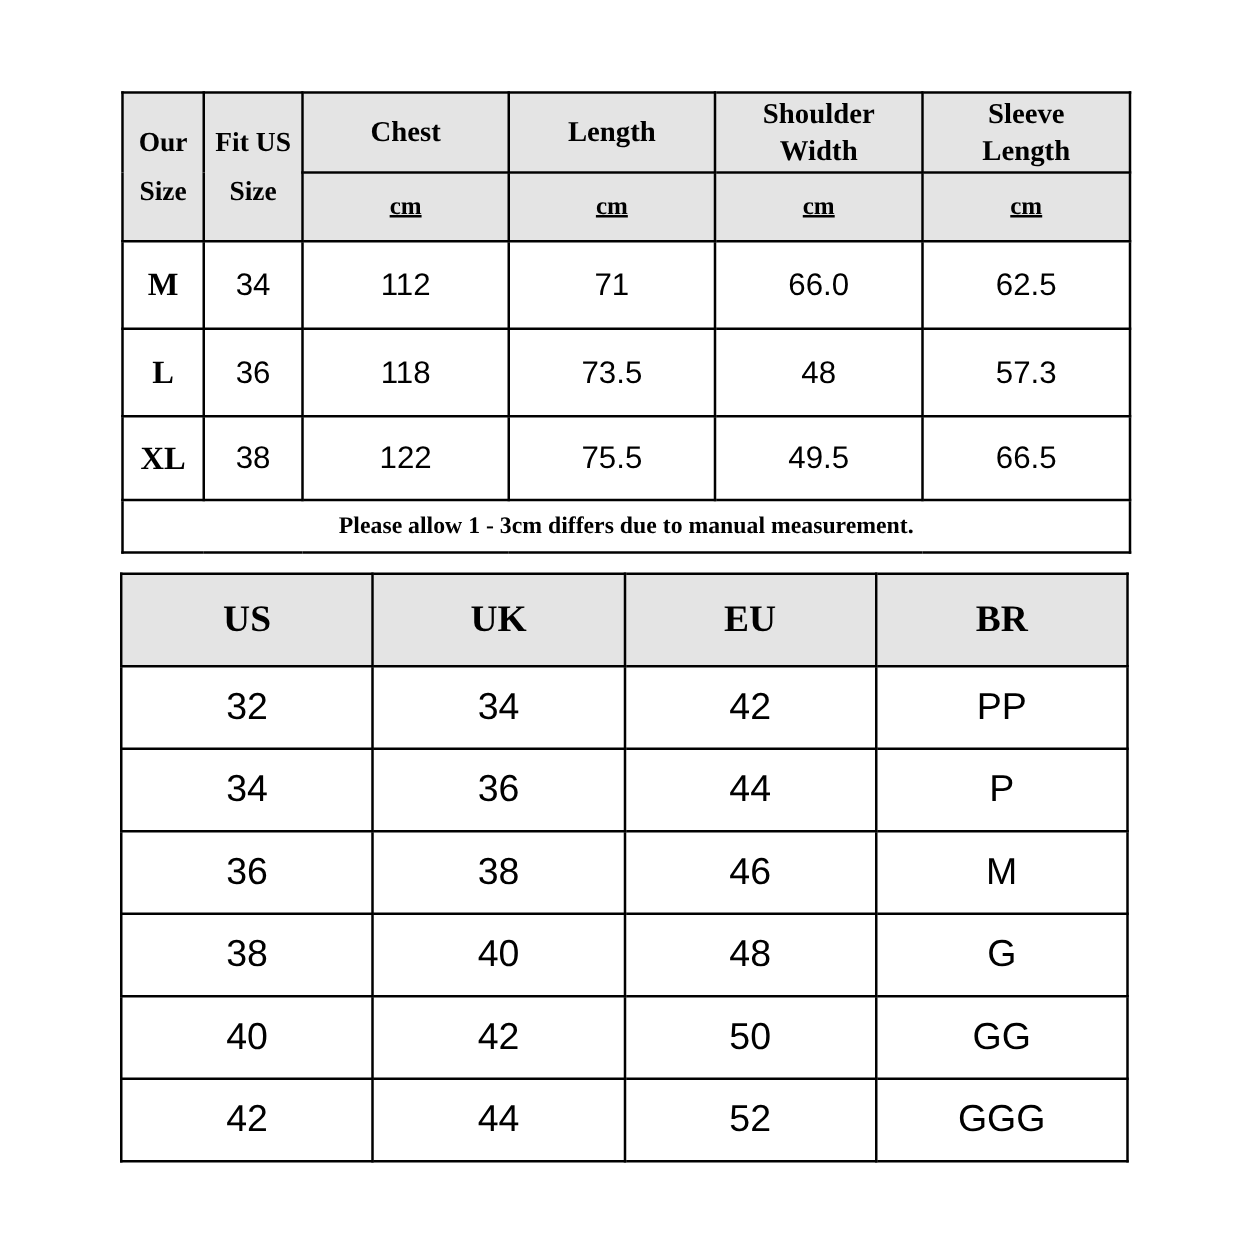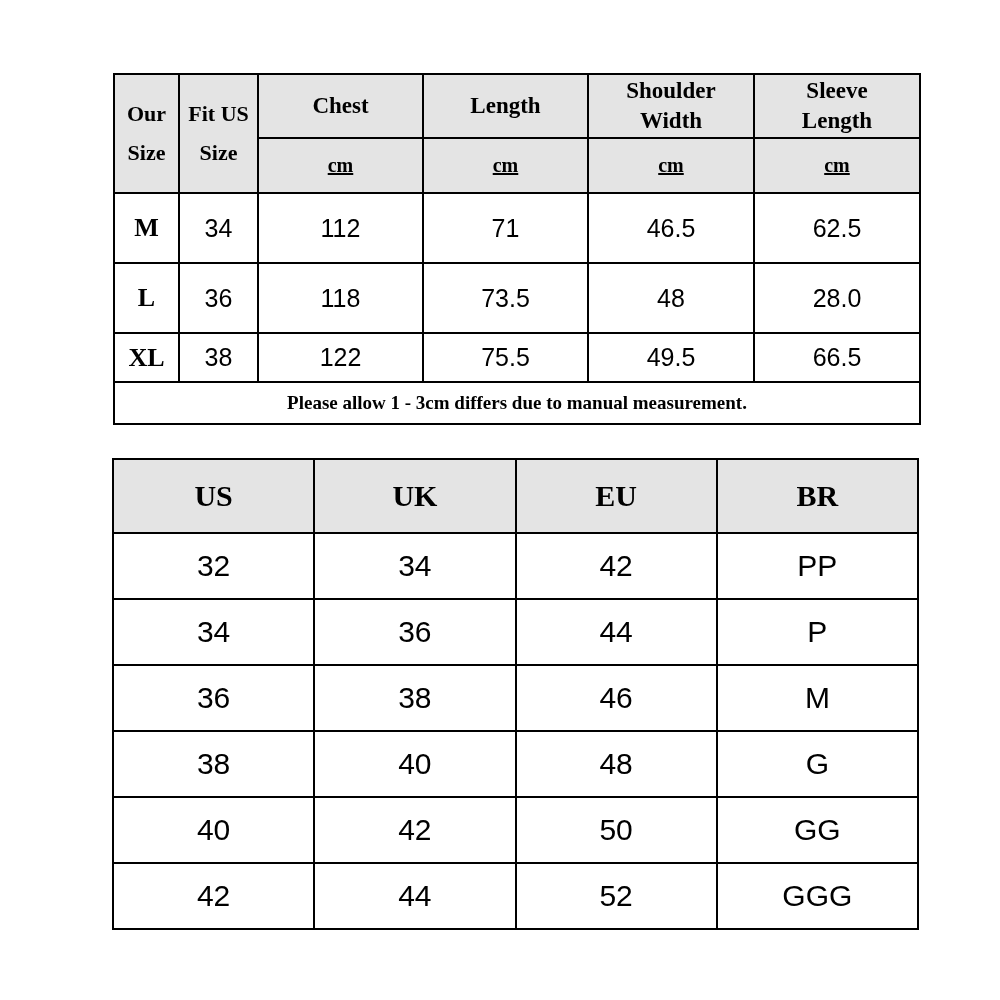--- a/index.html
+++ b/index.html
@@ -15,21 +15,20 @@
     font-family:"Liberation Serif",serif;
     color:var(--text);
   }
   .page{position:relative;width:1000px;height:1000px;overflow:hidden;}
 
   table{
     border-collapse:collapse;
     table-layout:fixed;
     position:absolute;
     background:var(--bg);
-    margin-left:16px;
   }
   th,td{
     border:2px solid var(--border);
     text-align:center;
     vertical-align:middle;
     padding:0;
     overflow:hidden;
   }
 
   
@@ -49,21 +48,21 @@
   .t1 .unit-cell{
     background:var(--header-bg);
     font:700 20px "Liberation Serif",serif;
   }
   .t1 .size-label{font:700 26px "Liberation Serif",serif;}
   .t1 .num{font:400 25px "Liberation Sans",sans-serif;}
   .t1 .note-cell{font:700 19px "Liberation Serif",serif;}
   .t1 tr.hdr-name{height:64px;}
   .t1 tr.hdr-unit{height:55px;text-decoration:underline;}
   .t1 tr.data-row{height:70px;}
-  .t1 tr.data-row-last{height:49px;}
+  .t1 tr.data-row-last{height:67px;}
   .t1 tr.note-row{height:42px;}
 
   
   .t2{left:96px;top:458px;width:807px;}
   .t2 th{
     background:var(--header-bg);
     font:700 30px "Liberation Serif",serif;
   }
   .t2 td{font:400 30px "Liberation Sans",sans-serif;}
   .t2 tr.hdr{height:74px;}
@@ -100,30 +99,30 @@
         <th class="unit-cell">cm</th>
         <th class="unit-cell">cm</th>
         <th class="unit-cell">cm</th>
         <th class="unit-cell">cm</th>
       </tr>
       <tr class="data-row">
         <td class="size-label">M</td>
         <td class="num">34</td>
         <td class="num">112</td>
         <td class="num">71</td>
-        <td class="num">46.5</td>
+        <td class="num">66.0</td>
         <td class="num">62.5</td>
       </tr>
       <tr class="data-row">
         <td class="size-label">L</td>
         <td class="num">36</td>
         <td class="num">118</td>
         <td class="num">73.5</td>
         <td class="num">48</td>
-        <td class="num">28.0</td>
+        <td class="num">57.3</td>
       </tr>
       <tr class="data-row-last">
         <td class="size-label">XL</td>
         <td class="num">38</td>
         <td class="num">122</td>
         <td class="num">75.5</td>
         <td class="num">49.5</td>
         <td class="num">66.5</td>
       </tr>
       <tr class="note-row">

